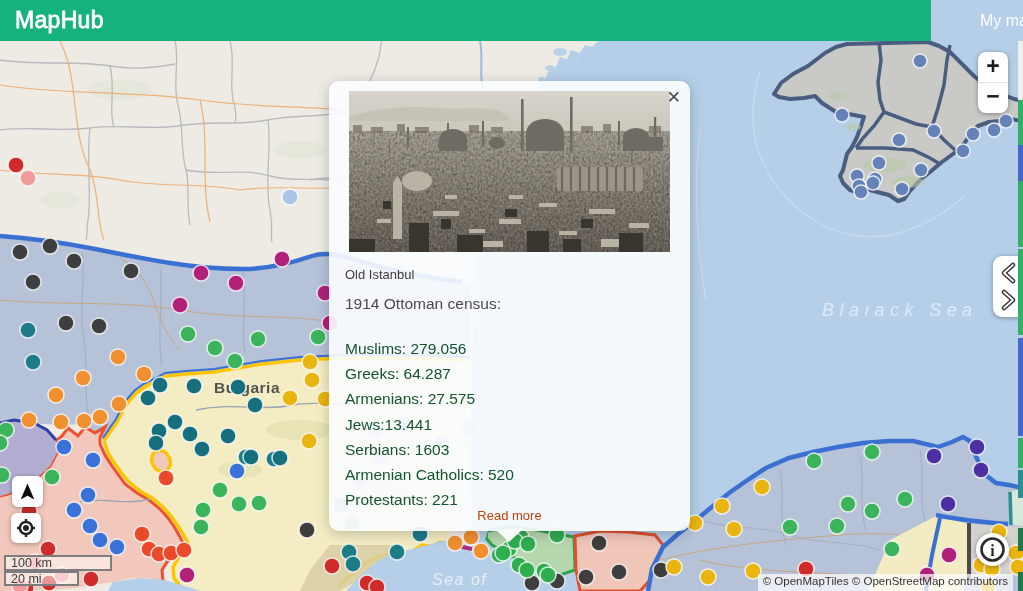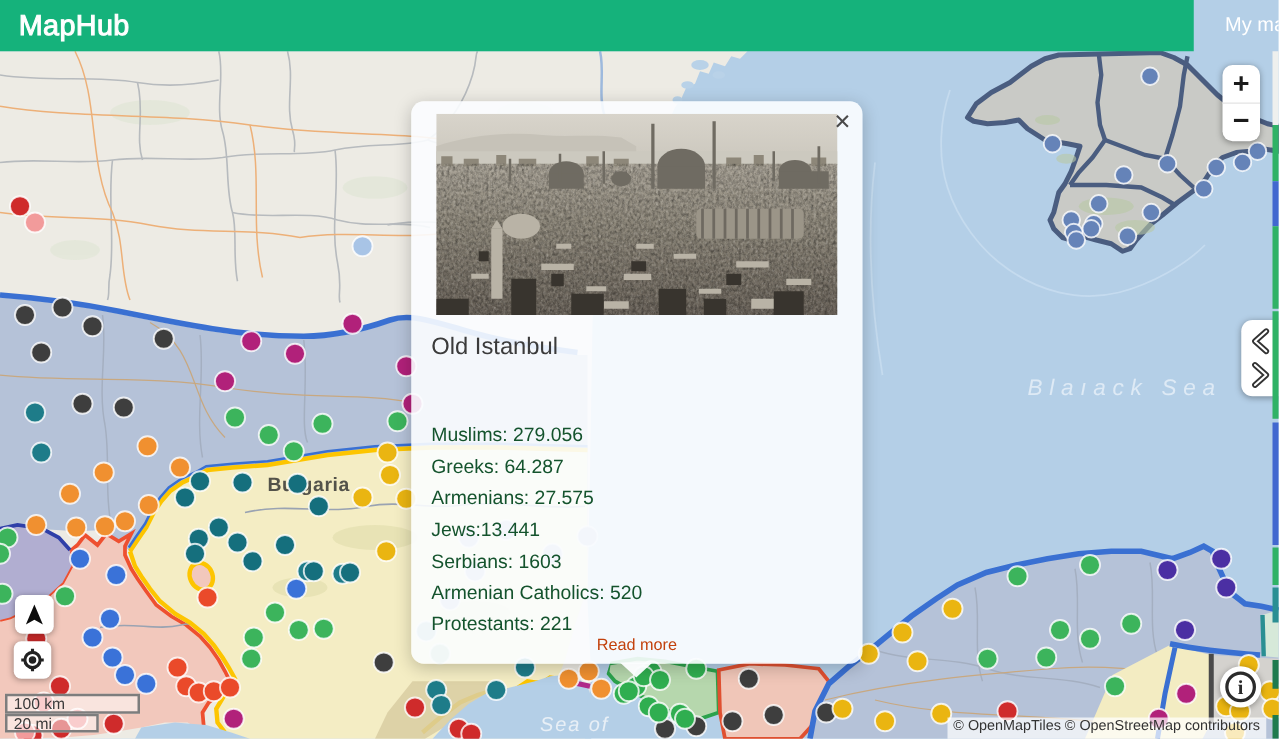--- a/index.html
+++ b/index.html
@@ -1,22 +1,22 @@
 <!DOCTYPE html>
 <html><head><meta charset="utf-8">
 <style>
 html,body{margin:0;padding:0;background:#fff;}
 #app{position:relative;width:1023px;height:591px;overflow:hidden;font-family:"Liberation Sans",sans-serif;}
 #map{position:absolute;left:0;top:0;}
-#hdr{position:absolute;left:0;top:0;width:931px;height:41px;background:#15b27b;color:#fff;padding-left:24px;}
+#hdr{position:absolute;left:0;top:0;width:931px;height:41px;background:#15b27b;color:#fff;}
 #hdr .logo{position:absolute;left:15px;top:7px;font-size:23px;font-weight:400;-webkit-text-stroke:.8px #fff;letter-spacing:.3px;}
 #hdr .mymaps{position:absolute;left:980px;top:12px;font-size:16px;white-space:nowrap;}
 #popup{position:absolute;left:329px;top:81px;width:361px;height:450px;background:rgba(251,253,255,.9);border-radius:10px;box-shadow:0 3px 14px rgba(0,0,0,.22);}
 #popup .close{position:absolute;right:9px;top:6px;font-size:17px;color:#4a4a4a;}
-#popup .title{position:absolute;left:16px;top:186px;font-size:19px;color:#3b3b3b;}
+#popup .title{position:absolute;left:16px;top:186px;font-size:13px;color:#3b3b3b;}
 #popup .sub{position:absolute;left:16px;top:214px;font-size:15.5px;color:#4a4a4a;}
 #popup .list{position:absolute;left:16px;top:255px;width:330px;height:170px;overflow:hidden;font-size:15.5px;color:#14532d;line-height:25.2px;}
 #popup .rm{position:absolute;left:0;top:427px;width:100%;text-align:center;font-size:13px;color:#c2410c;}
 #photo{position:absolute;left:20px;top:10px;}
 .ctl{position:absolute;background:#fff;box-shadow:0 1px 5px rgba(0,0,0,.35);}
 #zoomctl{left:978px;top:52px;width:30px;height:61px;border-radius:8px;text-align:center;color:#1b1b1b;}
 #zoomctl .z{height:30px;line-height:29px;font-size:23px;font-weight:700;}
 #zoomctl .sep{height:1px;background:#e3e3e3;}
 #chev{left:993px;top:256px;width:30px;height:61px;border-radius:9px 0 0 9px;}
 #navbtn{left:12px;top:476px;width:31px;height:31px;border-radius:6px;text-align:center;line-height:31px;font-size:17px;color:#101010;}
@@ -463,20 +463,21 @@
 <rect x="214" y="148" width="18" height="13"></rect>
           <rect x="0" y="148" width="26" height="13"></rect>
 <rect x="92" y="128" width="10" height="10"></rect>
           <rect x="156" y="118" width="12" height="8"></rect>
 <rect x="232" y="128" width="12" height="9"></rect>
           <rect x="34" y="110" width="8" height="8"></rect>
 </g>
 </svg>
  <div class="close">✕</div>
  <div class="title">Old Istanbul</div>
+ <div class="sub">1914 Ottoman census:</div>
  <div class="list">Muslims: 279.056<br>Greeks: 64.287<br>Armenians: 27.575<br>Jews:13.441<br>Serbians: 1603<br>Armenian Catholics: 520<br>Protestants: 221</div>
  <div class="rm">Read more</div>
  <div style="position:absolute;left:167px;top:449px;width:0;height:0;border-left:13px solid transparent;border-right:13px solid transparent;border-top:12px solid rgba(252,253,255,.96);"></div>
 </div>
 <div class="ctl" id="zoomctl">
       <div class="z">+</div>
       <div class="sep"></div>
       <div class="z" style="line-height:26px;">−</div>
     </div>
 <div class="ctl" id="chev">

